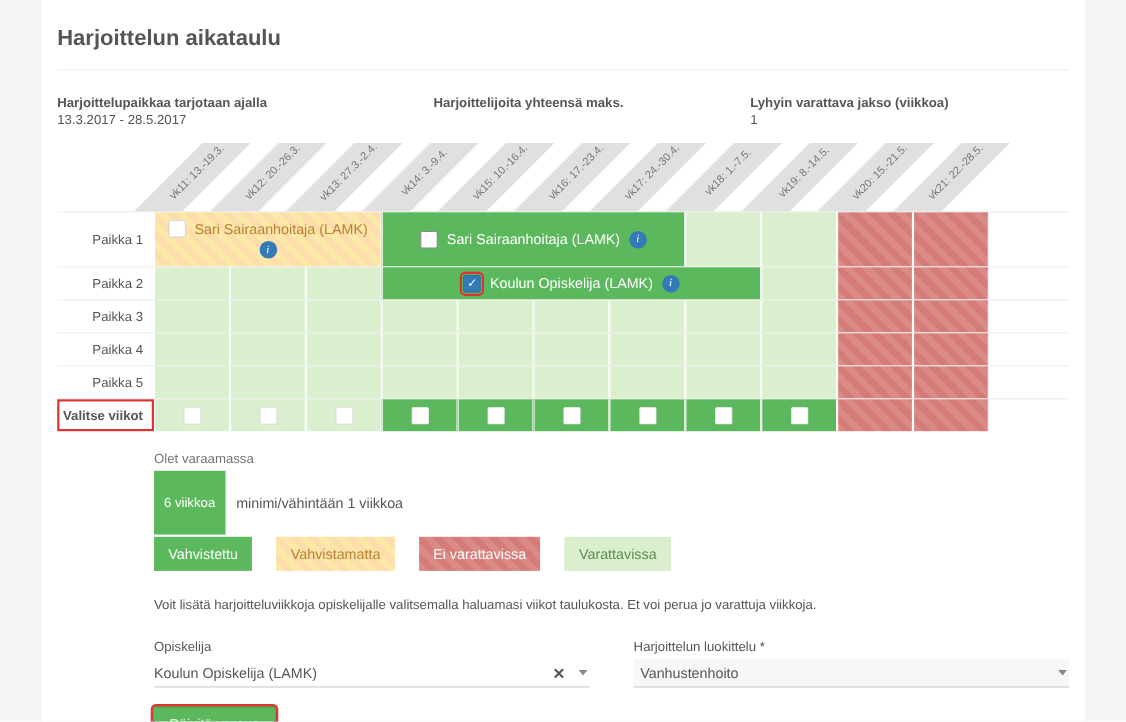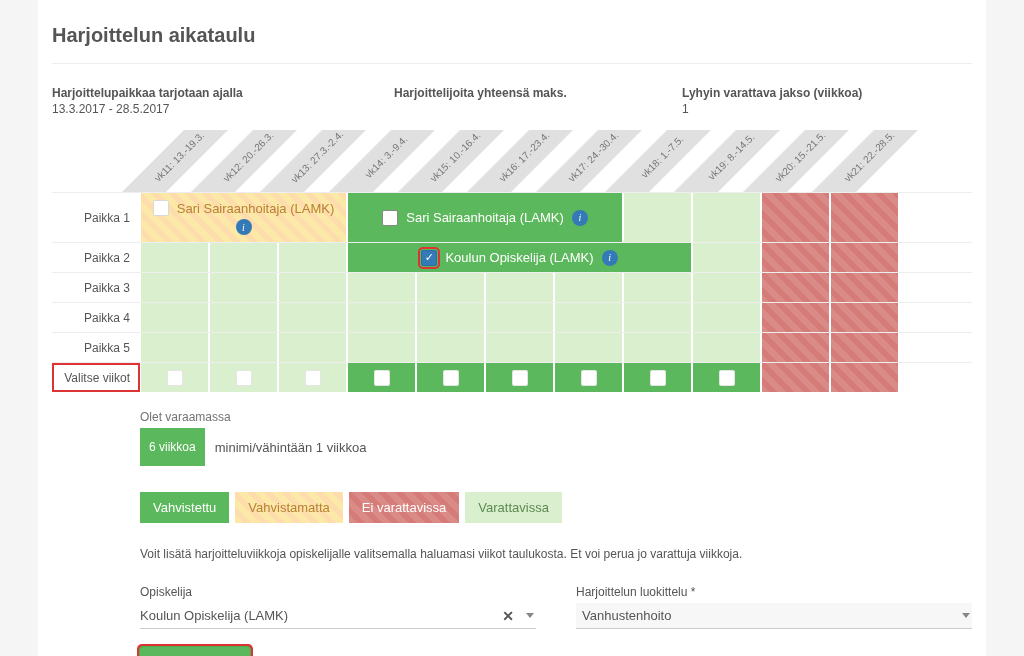--- a/index.html
+++ b/index.html
@@ -150,31 +150,31 @@
   }
   
   .row.select .cell { display:flex; align-items:center; justify-content:center; }
   .row.select .chk2 {
     width: 16px; height: 16px;
     background:#fff; border:1px solid rgba(0,0,0,0.1);
     display:flex; align-items:center; justify-content:center;
     font-size:11px; color:#fff; border-radius:2px;
   }
   .row.select .dark .chk2::after { content:"✓"; }
-  .row.select .row-label { outline: 2px solid #d33; outline-offset: -2px; }
+  .row.select .row-label { outline: 2px solid #d33; outline-offset: -2px; font-weight: bold; }
 
   
   .lower { margin-left: 88px; margin-top: 18px; }
   .reserve-label { font-size: 12px; color: #737373; margin-bottom: 4px; }
   .reserve-row { display:flex; align-items:center; gap: 10px; }
   .pill {
     background:#5cb85c; color:#fff; font-size:12px;
-    padding: 12px 9px;
-  }
-  .legend-row { display:flex; gap:6px; margin-top:26px; flex-wrap: wrap;}
+    padding: 22px 9px;
+  }
+  .legend-row { display:flex; gap:22px; margin-top:2px; flex-wrap: wrap;}
   .legend-btn {
     font-size:13px; padding: 8px 13px; color:#fff;
   }
   .legend-btn.gr { background:#5cb85c; }
   .legend-btn.ye {
     background: repeating-linear-gradient(45deg,#fce9a7 0,#fce9a7 6px,#fcddab 6px,#fcddab 12px);
     color:#b98133;
   }
   .legend-btn.rd {
     background: repeating-linear-gradient(45deg,#da8b87 0,#da8b87 6px,#d57b78 6px,#d57b78 12px);

